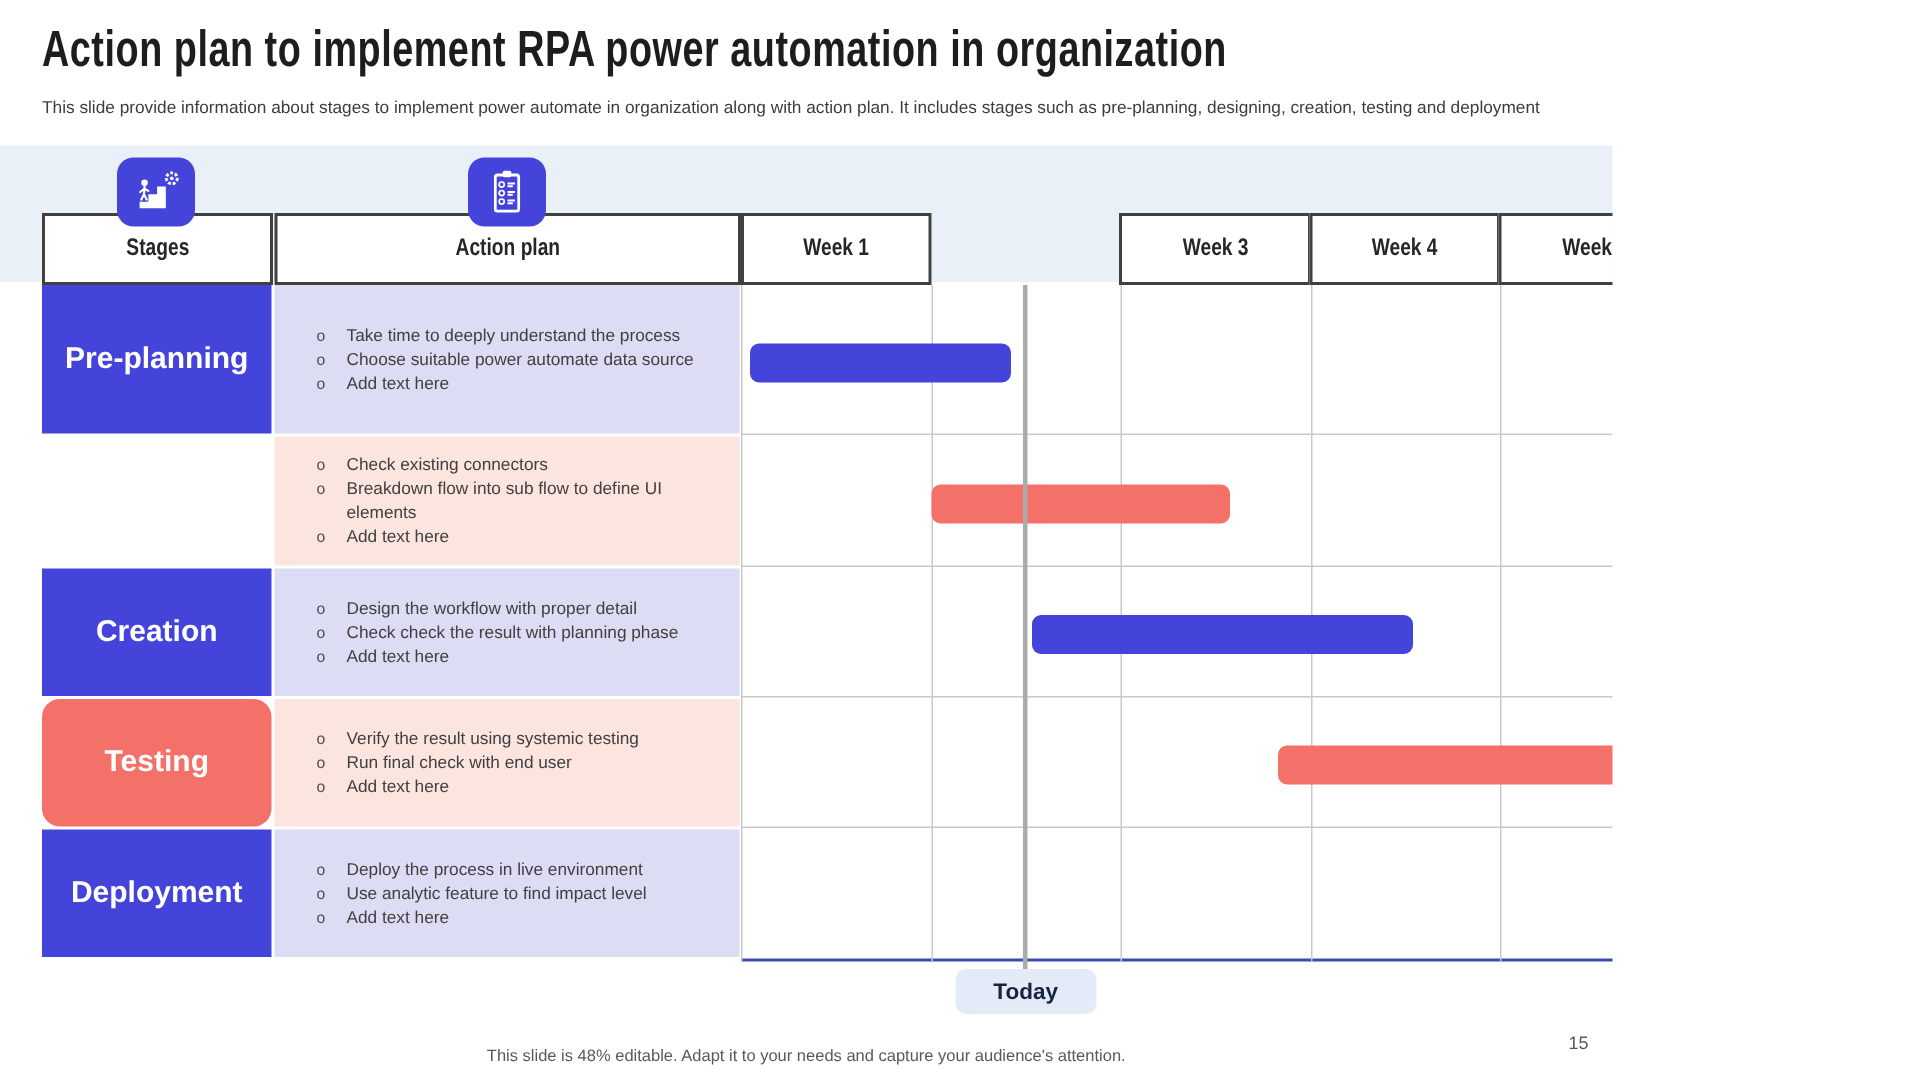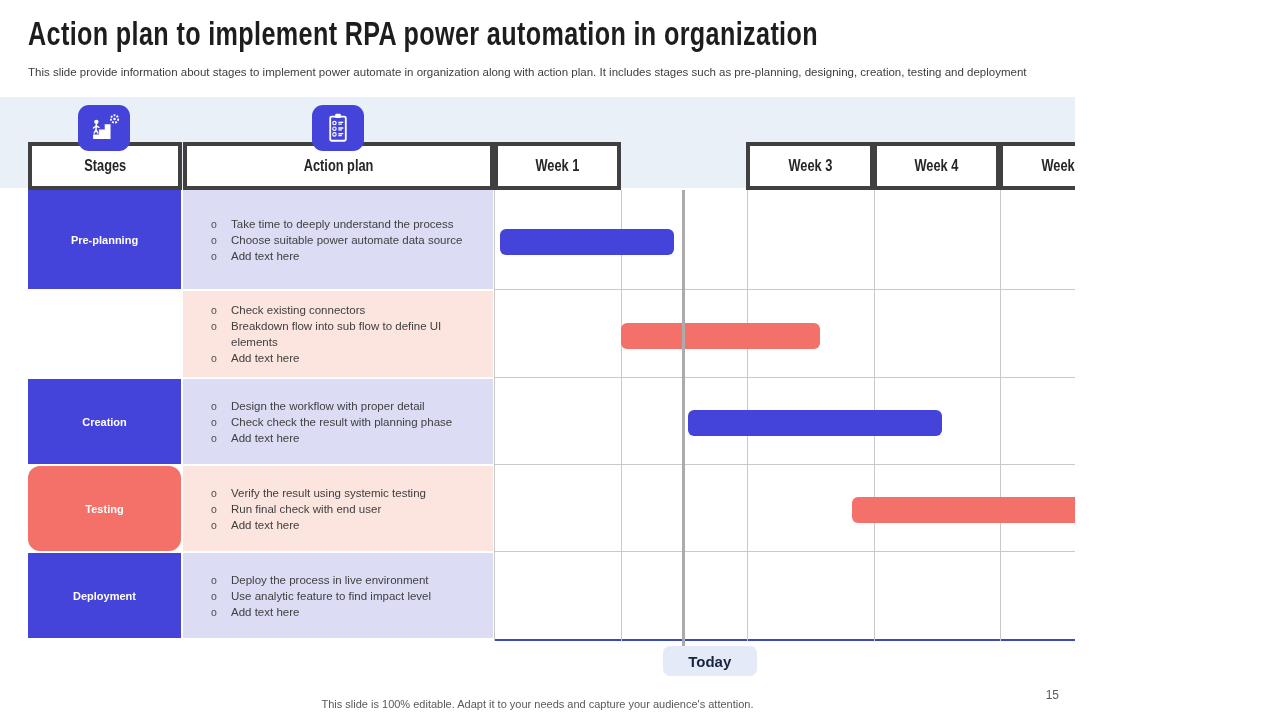--- a/index.html
+++ b/index.html
@@ -11,42 +11,42 @@
   .title { position:absolute; left:28px; top:14px; white-space:nowrap; }
   .title span { display:inline-block; font-size:34px; font-weight:700; color:#1d1d1d;
                 transform:scaleX(0.74); transform-origin:left center; letter-spacing:0.5px; }
   .subtitle { position:absolute; left:28px; top:66px; font-size:11.5px; color:#3d3d3d; }
 
   
   .band { position:absolute; left:0; top:97px; width:1280px; height:91px; background:#E9F0F8; }
 
   
   .hcell { position:absolute; top:142px; height:48px; background:#ffffff;
-           border:4px solid #404040; display:flex; align-items:center; justify-content:center; }
+           border:2px solid #404040; display:flex; align-items:center; justify-content:center; }
   .hcell span { display:inline-block; font-size:16px; font-weight:700; color:#262626;
                 transform:scaleX(0.8); transform-origin:center; white-space:nowrap; }
   .h-stages { left:28px;  width:154px; }
   .h-action { left:183px; width:311px; }
   .wh0 { left:494px;    width:127px; }
   .wh1 { left:620px;    width:127px; }
   .wh2 { left:746px;    width:128px; }
   .wh3 { left:873px;    width:127px; }
   .wh4 { left:999px;    width:128px; }
   .wh5 { left:1126px;   width:127px;text-decoration:underline; }
 
   
   .hicon { position:absolute; top:105px; width:52px; height:46px; border-radius:11px;
            background:#4444DA; display:flex; align-items:center; justify-content:center; }
   .icon-stages { left:78px; }
   .icon-action { left:312px; }
 
   
   .stage-cell { position:absolute; left:28px; width:153px; display:flex; align-items:center;
                 justify-content:center; }
-  .stage-cell span { color:#fff; font-weight:700; font-size:11px; }
+  .stage-cell span { color:#fff; font-weight:700; font-size:20px; }
   .action-cell { position:absolute; left:183px; width:310px; display:flex; flex-direction:column;
                  justify-content:center; padding:6px 4px 6px 14px; }
   .bullet { display:flex; align-items:flex-start; }
   .bullet .marker { width:34px; flex:0 0 34px; text-align:center; font-size:10.5px; color:#4d4d4d;
                     line-height:16px; }
   .bullet .btext { font-size:11.5px; color:#404040; line-height:16px; max-width:250px; }
   .row0 { top:190px; height:99px; }
   .row1 { top:291px; height:86px; }
   .row2 { top:379px; height:85px; }
   .row3 { top:466px; height:85px; }
@@ -226,20 +226,20 @@
       <div class="hline" style="top: 187px;"></div>
       <div class="hline" style="top: 274px;"></div>
       <div class="hline" style="top: 361px;"></div>
       <div class="gantt-bar" style="left: 6.325px; width: 173.305px; top: 39px; background: rgb(68, 68, 218);"></div>
       <div class="gantt-bar" style="left: 126.5px; width: 199.87px; top: 133px; background: rgb(244, 113, 106);"></div>
       <div class="gantt-bar" style="left: 193.545px; width: 254.265px; top: 220px; background: rgb(68, 68, 218);"></div>
       <div class="gantt-bar" style="left: 357.995px; width: 296.01px; top: 307px; background: rgb(244, 113, 106);"></div>
       <div class="gantt-bar" style="left: 632.5px; width: 126.5px; top: 394px; background: rgb(68, 68, 218);"></div>
     </div>
   <div class="today-line" style="left: 682.25px;"></div>
-  <div class="today-box" style="left: 636.75px; margin-left: 26px;">
+  <div class="today-box" style="left: 636.75px;">
     <span>Today</span>
   </div>
 
-  <div class="footer">This slide is 100% editable. Adapt it to your needs and capture your audience's attention.</div>
+  <div class="footer">This slide is 48% editable. Adapt it to your needs and capture your audience's attention.</div>
   <div class="pagenum">15</div>
 
 </div>
 
 </body></html>

